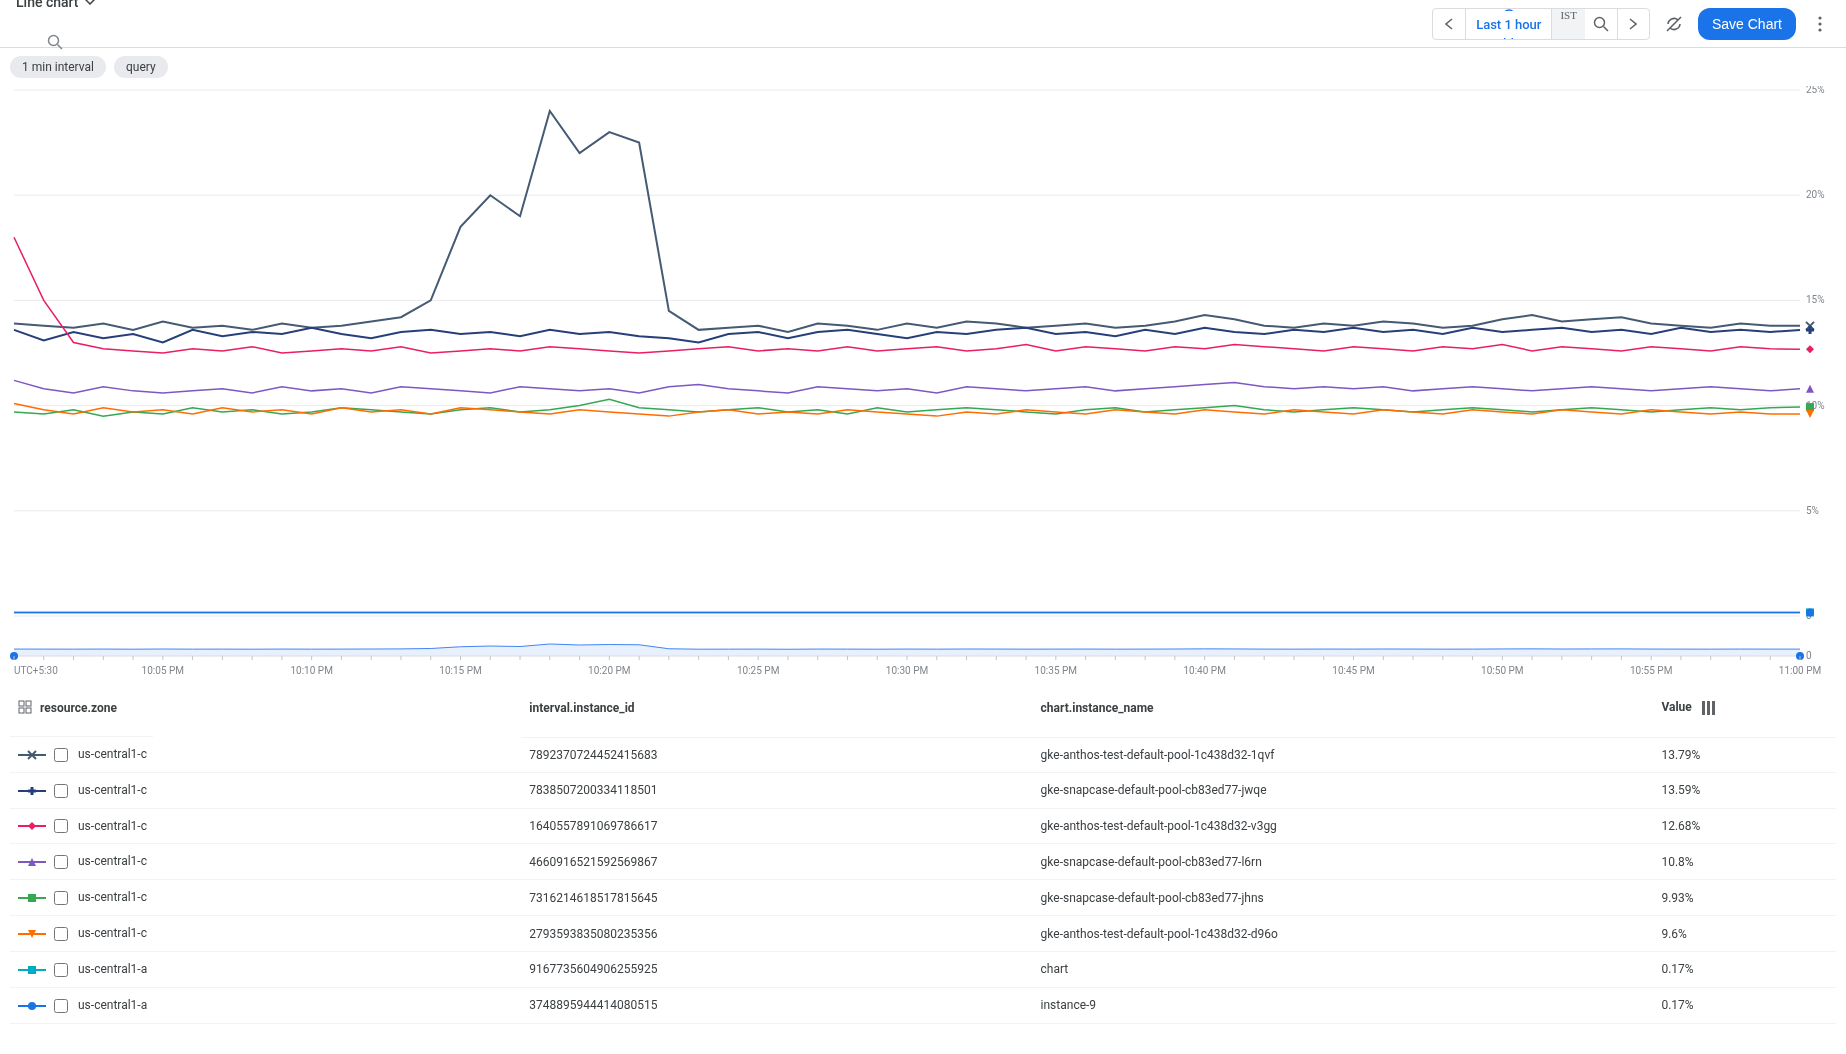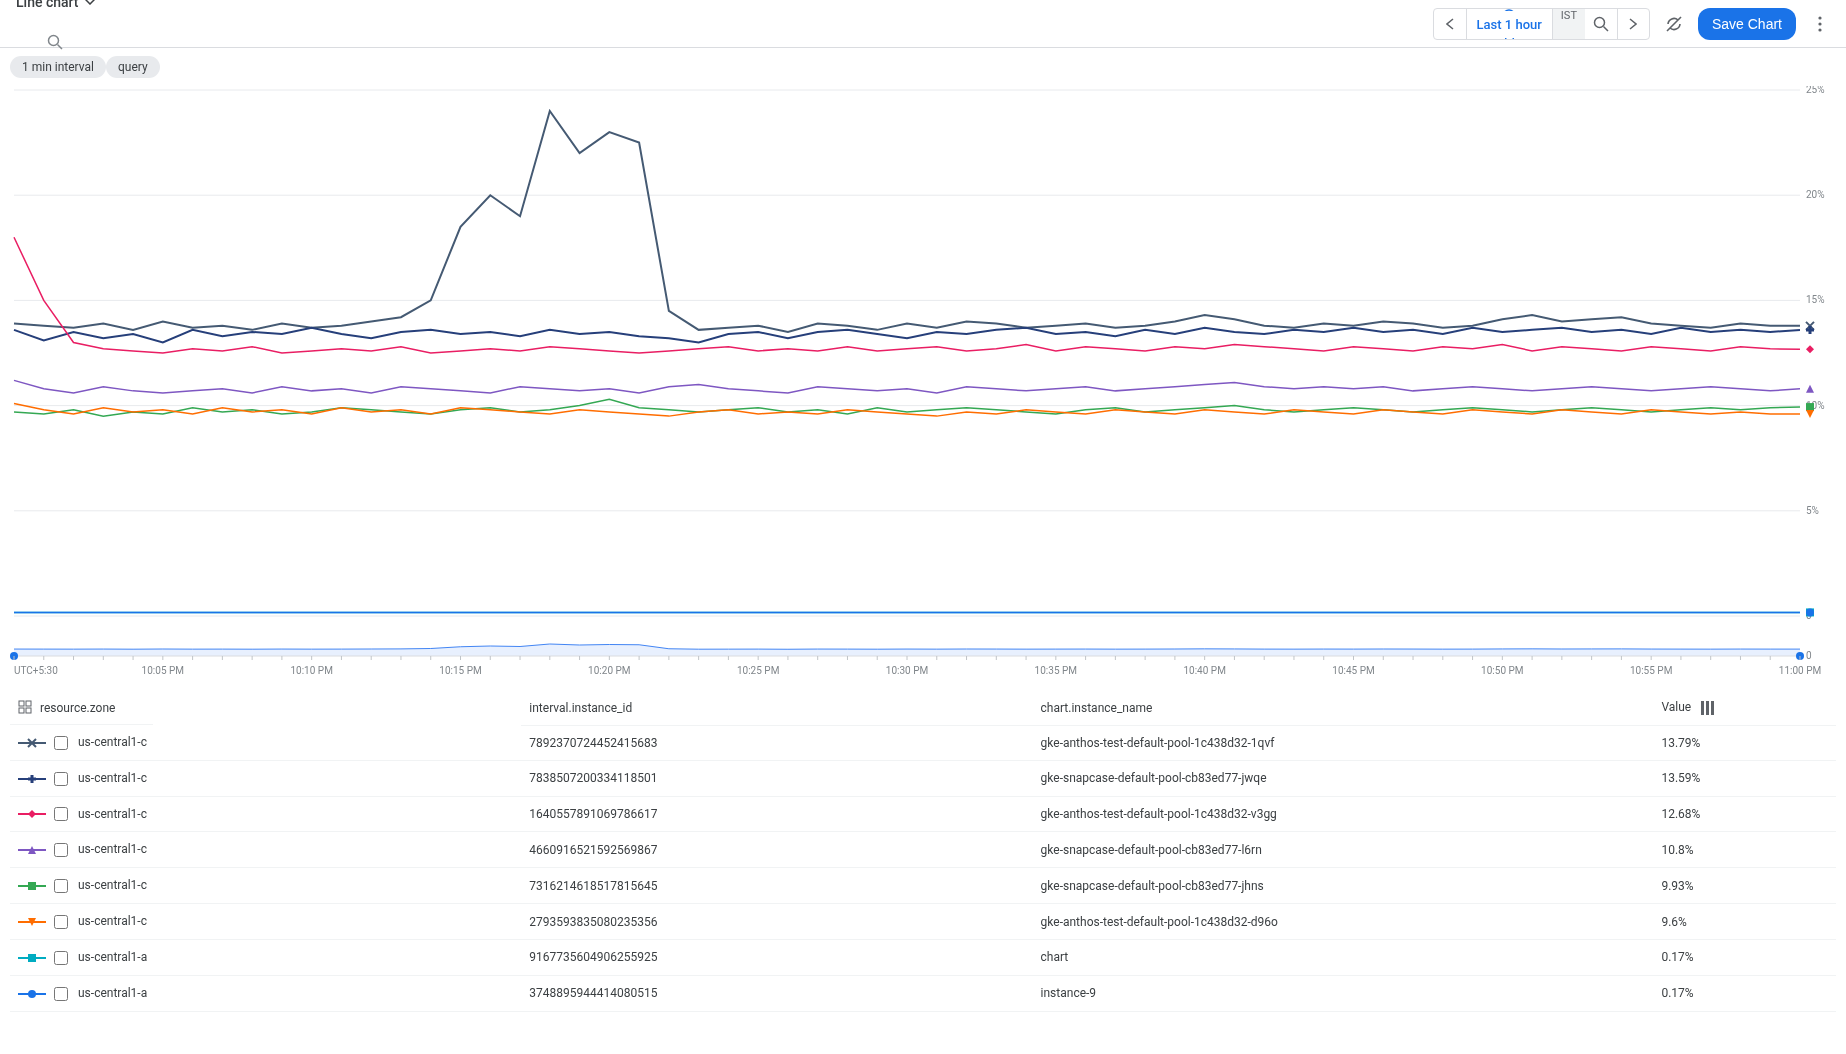--- a/index.html
+++ b/index.html
@@ -53,39 +53,39 @@
   .tg-range {
     display: flex; align-items: center; gap: 6px;
     padding: 0 10px; height: 100%;
     color: var(--blue);
     font-weight: 500;
     cursor: pointer;
     white-space: nowrap;
   }
   .tg-tz {
     display: flex; align-items: center; padding: 0 8px; height: 100%;
-    background: #f1f3f4; color: var(--text2); font-size: 11px;
+    background: #f1f3f4; color: var(--text2); font-size: 11px; font-family: Liberation Serif, serif;
   }
   .icon-btn {
     width: 32px; height: 32px;
     display: flex; align-items: center; justify-content: center;
     cursor: pointer; color: var(--text2);
   }
   .save-btn {
     height: 32px; padding: 0 14px;
     background: var(--blue); color: #fff;
     border-radius: 12px; border: none;
     font-size: 14px; font-weight: 500;
     display: flex; align-items: center;
     cursor: pointer;
   }
 
   
   .chips {
-    display: flex; align-items: flex-end; 
+    display: flex; align-items: flex-end; gap: 8px;
     padding: 8px 10px 4px;
   }
   .chip {
     background: var(--chip-bg);
     border-radius: 12px;
     padding: 4px 12px;
     font-size: 12px;
     color: var(--text);
     cursor: pointer;
   }
@@ -114,21 +114,21 @@
   }
   .legend table { width: 100%; border-collapse: collapse; }
   .legend th, .legend td {
     text-align: left;
     padding: 10px 8px;
     border-bottom: 1px solid #f1f3f4;
     font-weight: 400;
     color: var(--text);
     white-space: nowrap;
   }
-  .legend th { font-weight: 400; padding-top: 8px; padding-bottom: 8px; }
+  .legend th { font-weight: 700; padding-top: 8px; padding-bottom: 20px; }
   .legend th.first { display:flex; align-items:center; gap:6px; }
   .legend .val-col { text-align: left; }
   .legend svg.swatch { width: 28px; height: 14px; vertical-align: middle; margin-right: 6px; }
   .legend input[type=checkbox] {
     width: 14px; height: 14px; margin: 0 10px 0 2px;
     vertical-align: middle;
     accent-color: var(--text2);
   }
   .col-icon { width: 16px; height:16px; color: var(--text2); }
 </style>

